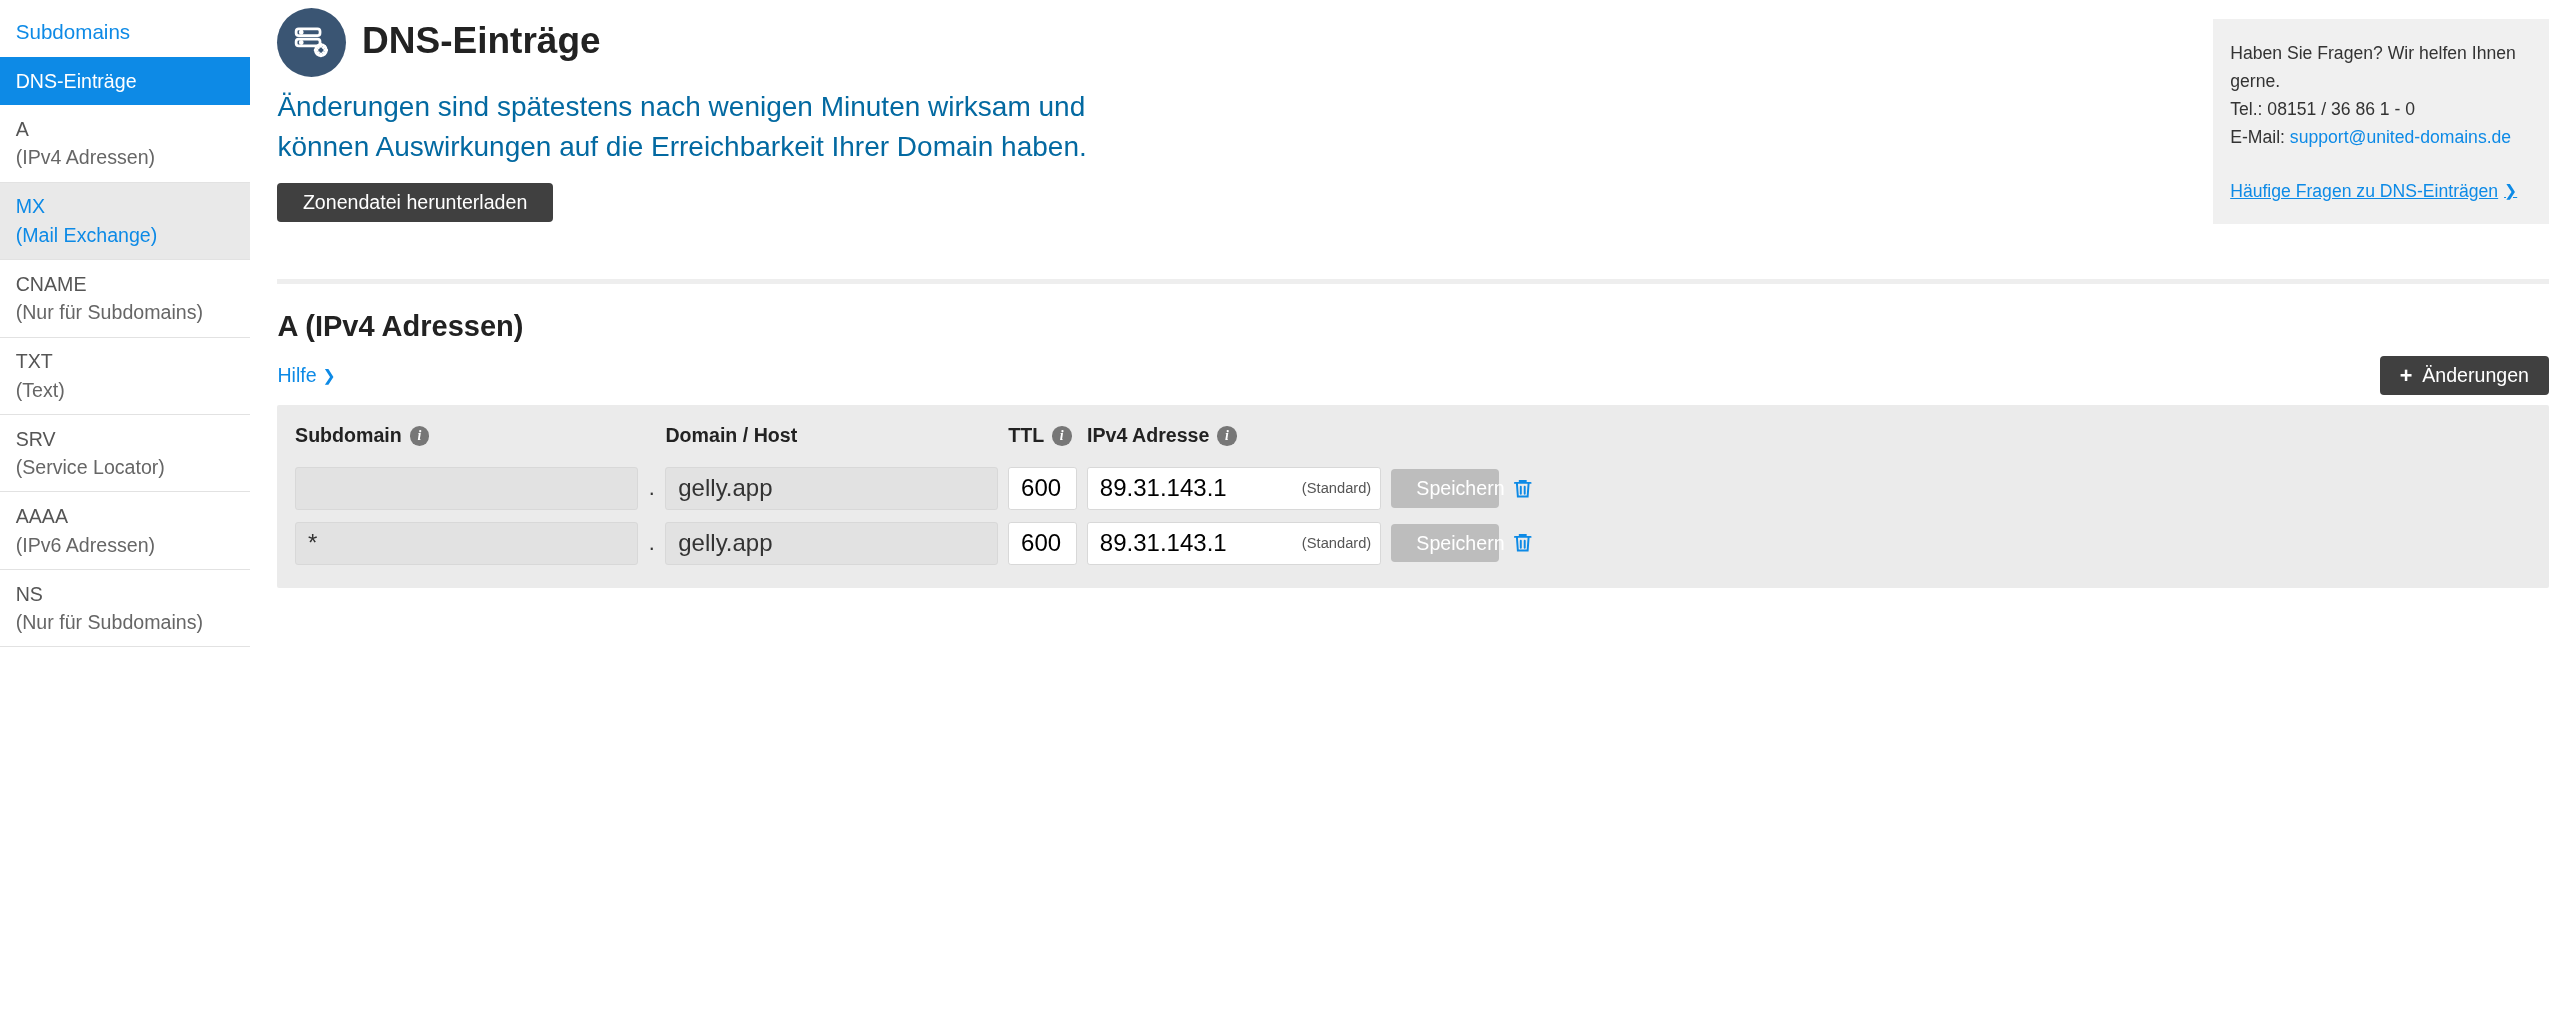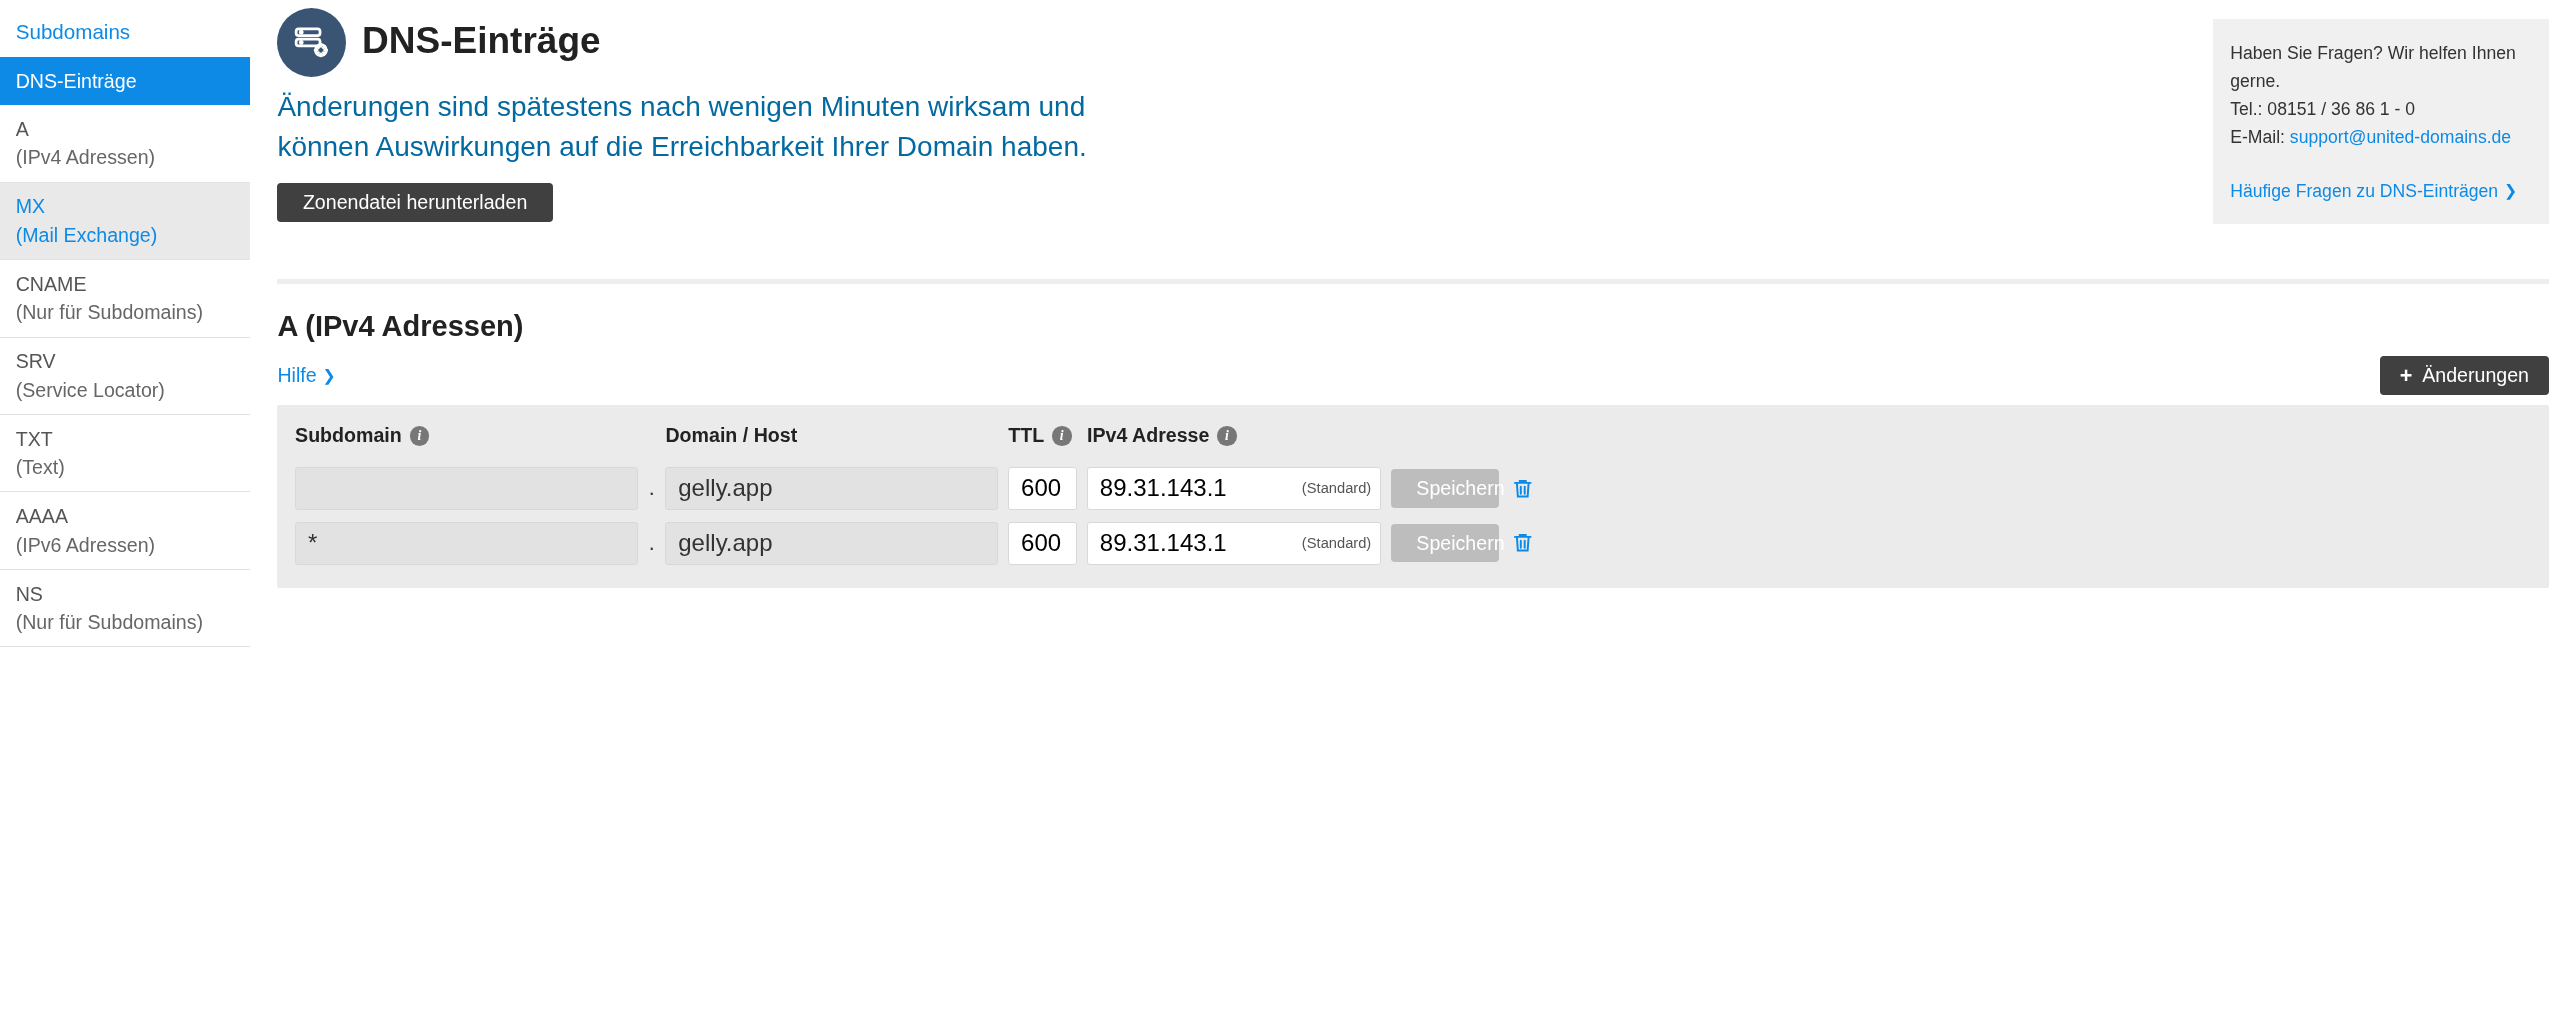--- a/index.html
+++ b/index.html
@@ -99,21 +99,21 @@
     top: 19px;
     right: 27.4px;
     width: 336px;
     background: #f0f0f0;
     padding: 19.6px 17.6px 19.6px 17.6px;
     font-size: 17.6px;
     line-height: 1.6;
     color: #333;
   }
   .helpbox a, .main a { color: #0d8ae6; text-decoration: none; }
-  .helpbox .faq-line { margin-top: 25.5px; display: inline-flex; align-items: center; gap: 5.9px; }
+  .helpbox .faq-line { margin-top: 25.5px; display: inline-flex; align-items: center; gap: 5.9px; text-decoration: underline; }
 
   hr.sep {
     border: none;
     border-top: 5.9px solid #eee;
     margin: 57px 0 25.5px 0;
   }
 
   .section-title {
     font-size: 29px;
     font-weight: 700;
@@ -213,26 +213,26 @@
   </div>
   <div class="sidebar-item mx-highlight">
     <span class="primary">MX</span>
     <span class="secondary">(Mail Exchange)</span>
   </div>
   <div class="sidebar-item">
     <span class="primary">CNAME</span>
     <span class="secondary">(Nur für Subdomains)</span>
   </div>
   <div class="sidebar-item">
+    <span class="primary">TXT</span>
+    <span class="secondary">(Text)</span>
+  </div>
+  <div class="sidebar-item">
     <span class="primary">SRV</span>
     <span class="secondary">(Service Locator)</span>
-  </div>
-  <div class="sidebar-item">
-    <span class="primary">TXT</span>
-    <span class="secondary">(Text)</span>
   </div>
   <div class="sidebar-item">
     <span class="primary">AAAA</span>
     <span class="secondary">(IPv6 Adressen)</span>
   </div>
   <div class="sidebar-item">
     <span class="primary">NS</span>
     <span class="secondary">(Nur für Subdomains)</span>
   </div>
 </nav>

